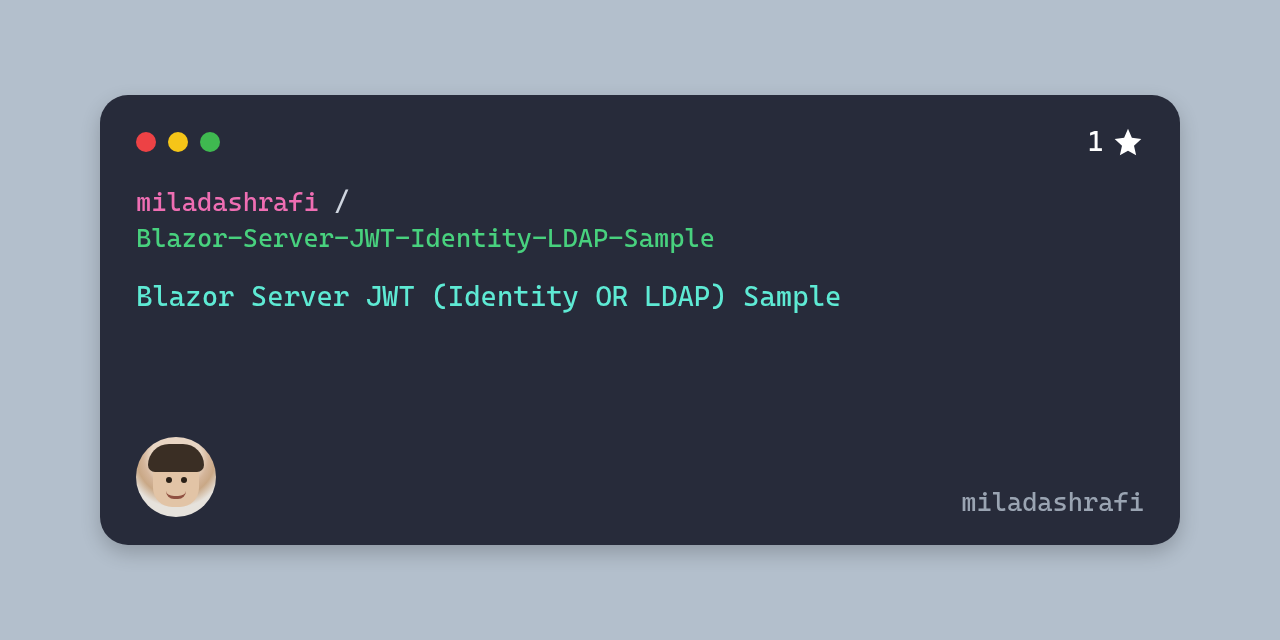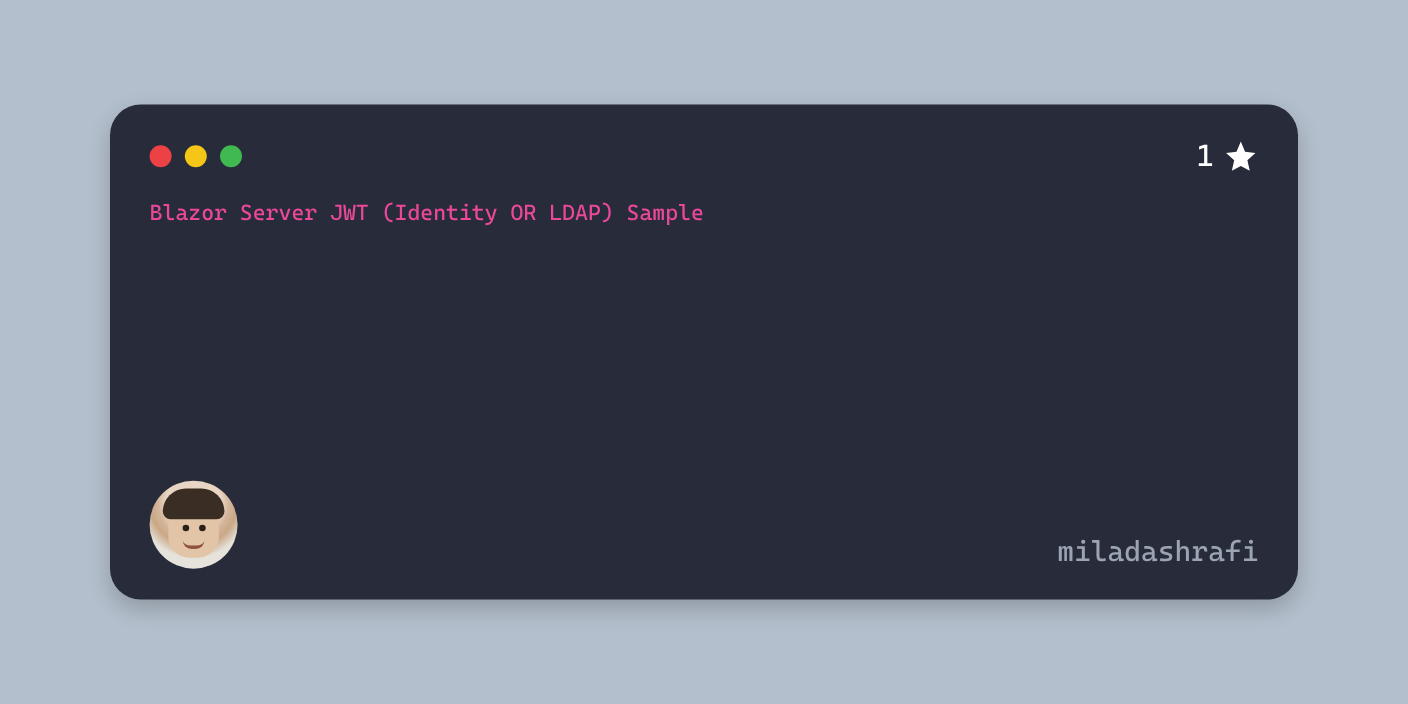--- a/index.html
+++ b/index.html
@@ -81,22 +81,22 @@
       color: #cfd5df;
     }
 
     .repo-name {
       color: #48d17e;
       display: block;
     }
 
     .repo-description {
       margin-top: 22px;
-      color: #ec4899;
-      font-size: 20px;
+      color: #5eead4;
+      font-size: 28px;
       line-height: 1.3;
     }
 
     .avatar {
       position: absolute;
       left: 36px;
       bottom: 28px;
       width: 80px;
       height: 80px;
       border-radius: 50%;
@@ -177,20 +177,24 @@
     <div class="star-block">
       <span class="star-count">1</span>
       <span class="star-icon">
         <svg viewBox="0 0 24 24">
             <path d="M12 2l2.9 6.9L22 9.8l-5.5 5 1.6 7.2L12 18.6 5.9 22l1.6-7.2L2 9.8l7.1-0.9L12 2z"></path>
           </svg>
       </span>
     </div>
   </div>
 
+  <div class="repo-path">
+    <span class="repo-owner">miladashrafi</span><span class="repo-sep"> /</span>
+    <span class="repo-name">Blazor-Server-JWT-Identity-LDAP-Sample</span>
+  </div>
 
   <div class="repo-description">Blazor Server JWT (Identity OR LDAP) Sample</div>
 
   <div class="avatar">
     <div class="face">
       <div class="hair"></div>
       <div class="eyes">
           <div class="eye"></div>
           <div class="eye"></div>
         </div>

